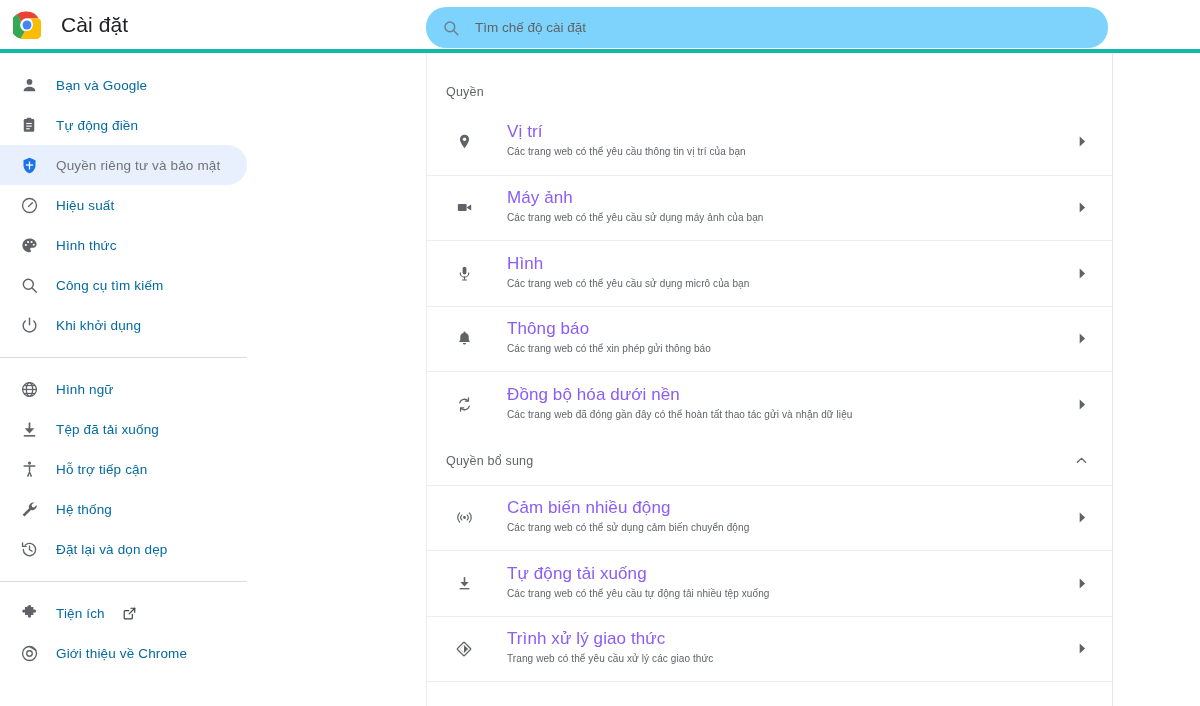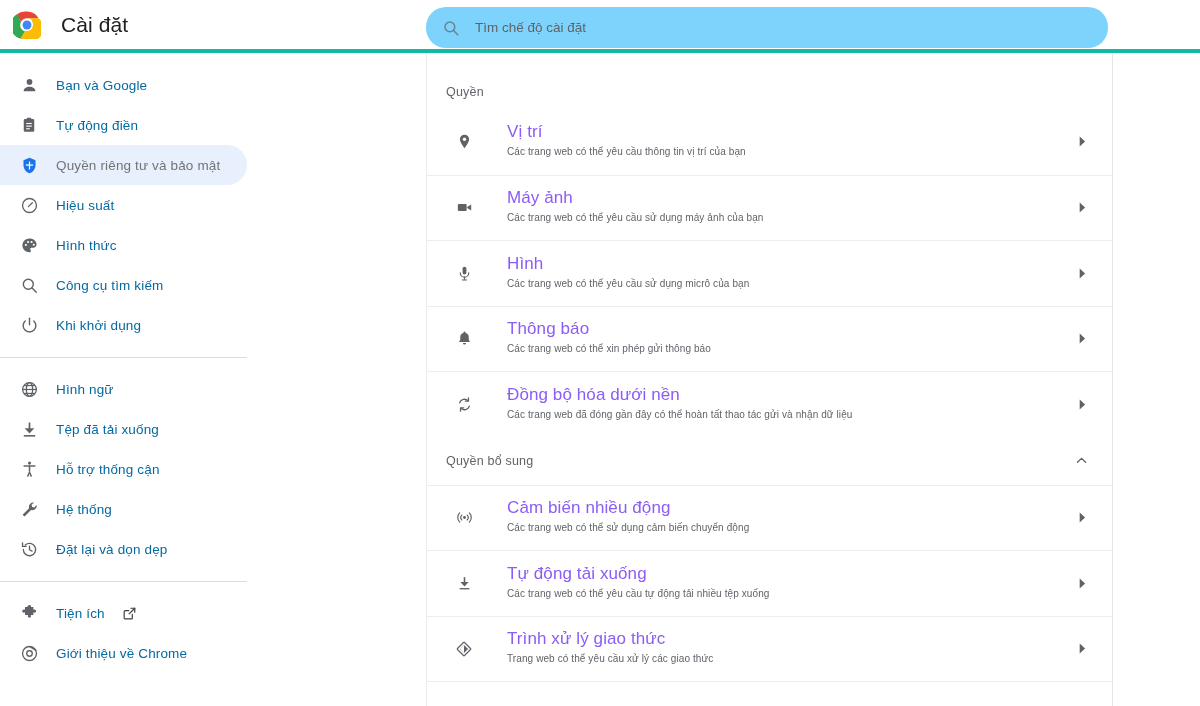--- a/index.html
+++ b/index.html
@@ -339,21 +339,21 @@
 
     <div class="nav-item">
       <span class="nav-ico">
         <svg width="19" height="19" viewBox="0 0 24 24" fill="currentColor">
           <circle cx="12" cy="3.9" r="2"></circle>
           <rect x="4.3" y="6.7" width="15.4" height="1.9" rx=".9"></rect>
           <rect x="11.1" y="7.4" width="1.9" height="7"></rect>
           <path d="M12 13.2l-3.3 7.4 1.75.78L12 17.4l1.55 3.98 1.75-.78z"></path>
         </svg>
       </span>
-      <span class="nav-label">Hỗ trợ thống cận</span>
+      <span class="nav-label">Hỗ trợ tiếp cận</span>
     </div>
 
     <div class="nav-item">
       <span class="nav-ico">
         <svg width="19" height="19" viewBox="0 0 24 24" fill="currentColor">
           <path d="M17.9 3.2a5.6 5.6 0 0 0-6.4 7.1L3.3 18.5l2.4 2.4 8.2-8.2a5.6 5.6 0 0 0 7.1-6.4l-3.1 3.1-2.6-.7-.7-2.6z"></path>
         </svg>
       </span>
       <span class="nav-label">Hệ thống</span>
     </div>

